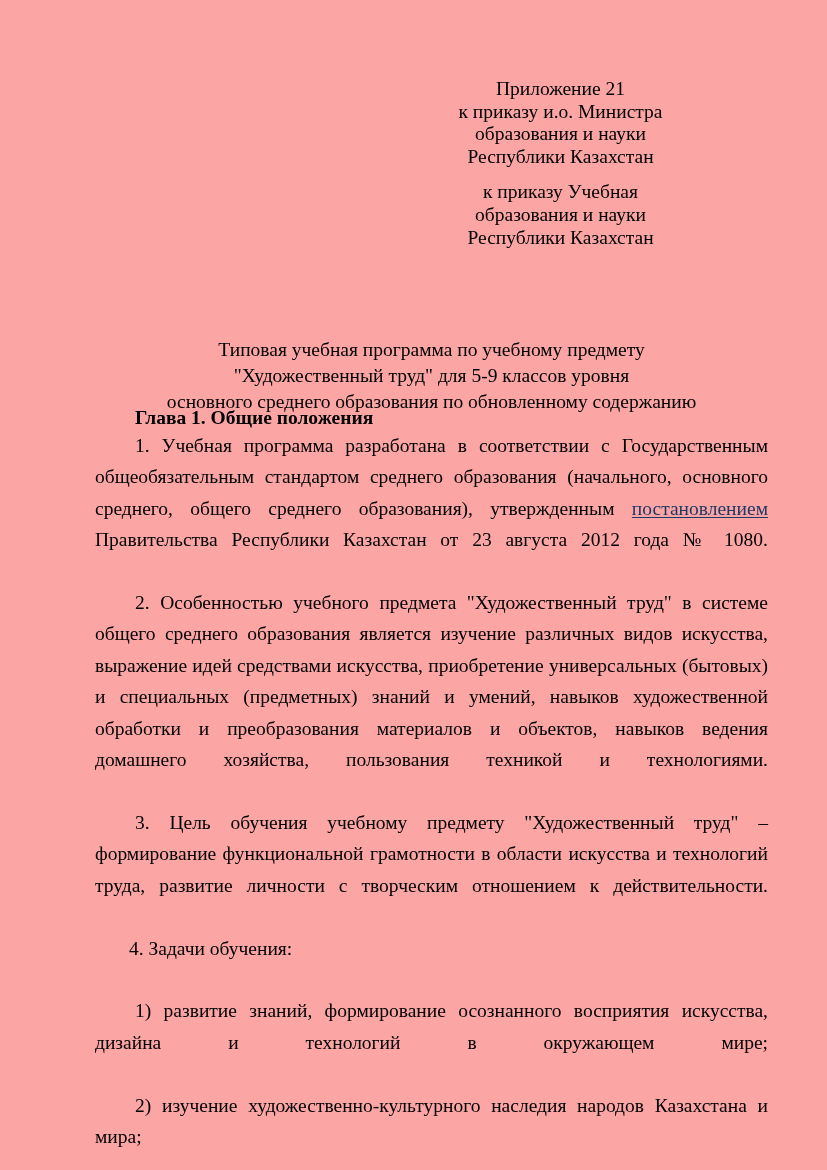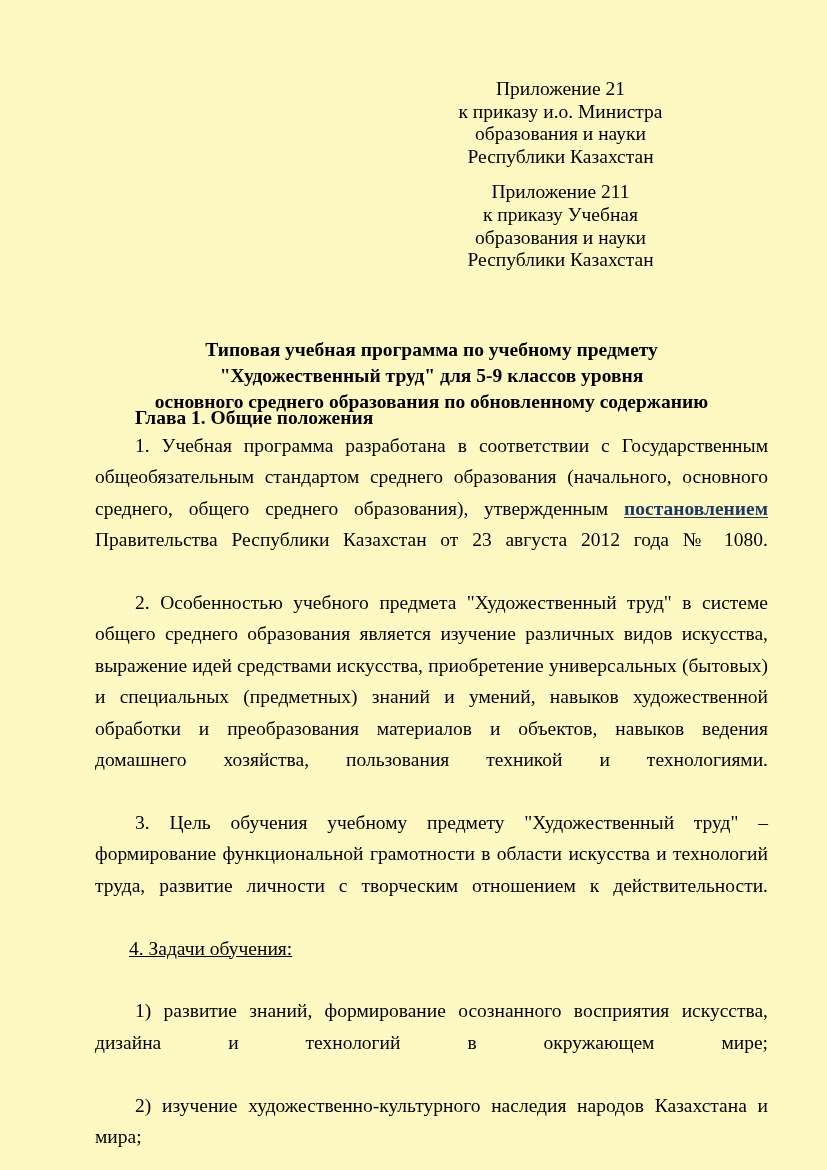--- a/index.html
+++ b/index.html
@@ -16,21 +16,21 @@
     color: #000000;
     -webkit-font-smoothing: antialiased;
   }
 
   .page {
     position: relative;
     width: 827px;
     height: 1170px;
     box-sizing: border-box;
     padding: 0;
-    background: #fef9c3;
+    background: #fca5a5;
   }
 
   
   .header-zone {
     position: absolute;
     left: 95px;
     top: 78px;
     width: 673px;
   }
 
@@ -48,21 +48,21 @@
     white-space: nowrap;
   }
 
   
   .doc-title {
     position: absolute;
     left: 95px;
     top: 337px;
     width: 673px;
     text-align: center;
-    font-weight: bold;
+    font-weight: normal;
     font-size: 19.5px;
     line-height: 25.8px;
   }
   .doc-title .t-line { display: block; }
 
   
   .chapter {
     position: absolute;
     left: 95px;
     top: 405px;
@@ -87,52 +87,50 @@
   p.para {
     margin: 0;
     text-align: justify;
     text-indent: 40px;
     text-justify: inter-word;
     hyphens: none;
   }
   p.para.nojustify {
     text-align: left;
   }
-  p.para.indent-sm { text-indent: 34px; text-decoration: underline; }
+  p.para.indent-sm { text-indent: 34px; }
 
   
   p.para::after {
     content: "";
     display: inline-block;
     width: 100%;
   }
 
   a.doclink {
     color: #1f3864;
     text-decoration: underline;
     text-underline-offset: 2px;
-    font-weight: bold;
   }
 </style>
 </head>
 <body>
 
 <div class="page">
 
   <div class="header-zone">
 
     <div class="hdr-block">
       <div class="hdr-line">Приложение 21</div>
       <div class="hdr-line">к приказу и.о. Министра</div>
       <div class="hdr-line">образования и науки</div>
       <div class="hdr-line">Республики Казахстан</div>
     </div>
 
     <div class="hdr-block">
-      <div class="hdr-line">Приложение 211</div>
       <div class="hdr-line">к приказу Учебная</div>
       <div class="hdr-line">образования и науки</div>
       <div class="hdr-line">Республики Казахстан</div>
     </div>
 
   </div>
 
   <div class="doc-title">
     <span class="t-line">Типовая учебная программа по учебному предмету</span>
     <span class="t-line">"Художественный труд" для 5-9 классов уровня</span>

